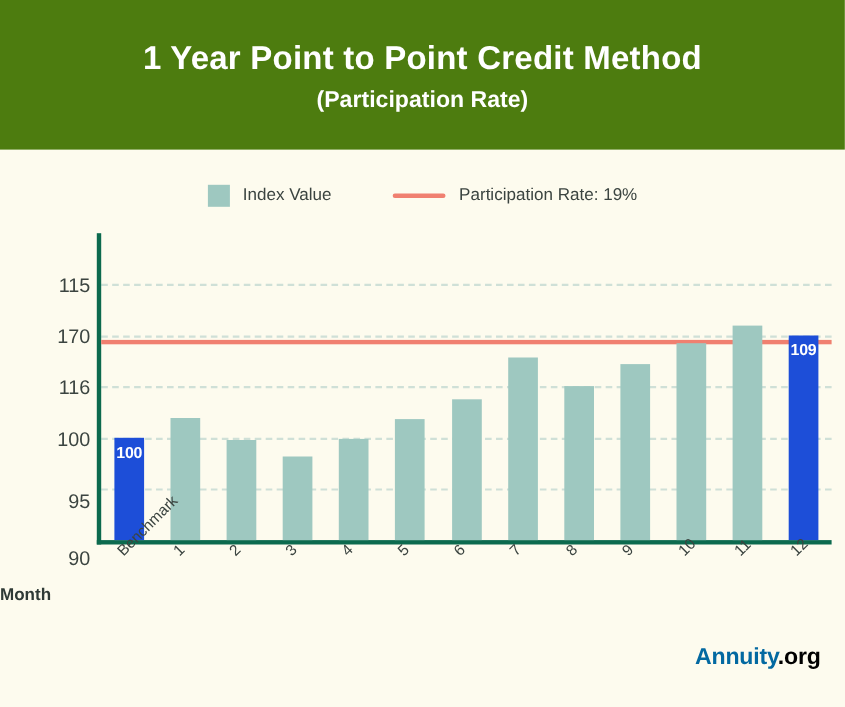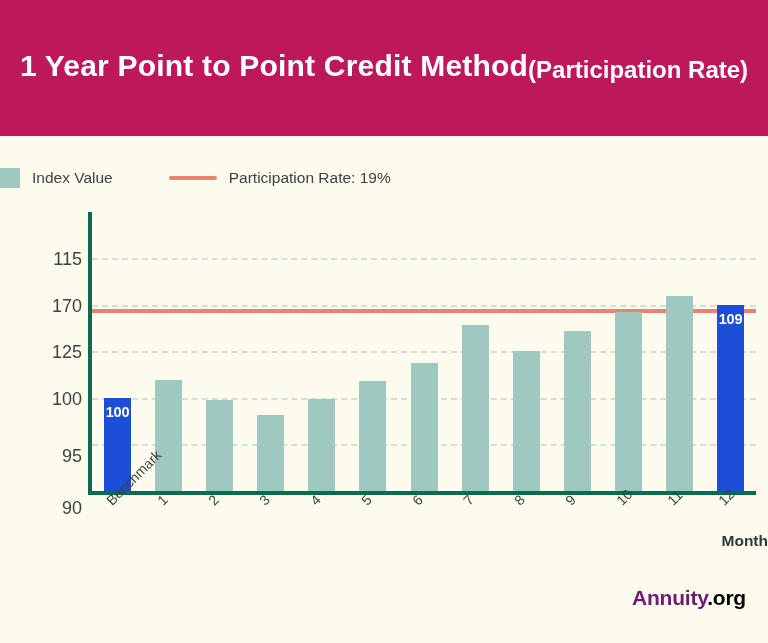--- a/index.html
+++ b/index.html
@@ -7,37 +7,37 @@
     width:768px;height:643px;overflow:hidden;
     background:#FDFBEE;
     font-family:"Liberation Sans",sans-serif;
     -webkit-font-smoothing:antialiased;
   }
   .page{position:relative;width:768px;height:643px;}
 
   
   .header{
     position:absolute;left:0;top:0;width:768px;height:136px;
-    background:#be185d;
-    display:flex;align-items:center;justify-content:center;
+    background:#4d7c0f;
+    display:flex;flex-direction:column;align-items:center;justify-content:center;
     box-sizing:border-box;padding-top:4px;
   }
   .header-title{
     color:#ffffff;font-size:30px;font-weight:700;letter-spacing:.2px;
     line-height:1.15;margin:0 0 8px 0;text-align:center;
   }
   .header-subtitle{
-    color:#ffffff;font-size:24px;font-weight:700;line-height:1.15;
+    color:#ffffff;font-size:21px;font-weight:700;line-height:1.15;
     margin:0;text-align:center;
   }
 
   
   .legend{
     position:absolute;left:0;top:168px;width:768px;
-    display:flex;justify-content:flex-start;align-items:center;gap:56px;
+    display:flex;justify-content:center;align-items:center;gap:56px;
   }
   .legend-item{display:flex;align-items:center;gap:12px;}
   .legend-swatch{width:20px;height:20px;background:#9EC8C0;display:block;}
   .legend-line{width:48px;height:4px;background:#F08070;display:block;border-radius:2px;}
   .legend-label{font-size:15.5px;color:#3b4440;white-space:nowrap;}
 
   
   
   .plot{position:absolute;left:0;top:0;width:768px;height:643px;}
 
@@ -77,30 +77,30 @@
 
   .x-tick-label{
     position:absolute;top:497px;
     font-size:14px;color:#3b4440;white-space:nowrap;
     transform-origin:left top;
     transform:rotate(-45deg);
   }
   .x-tick-label.bench{font-size:14px;}
 
   .x-axis-title{
-    position:absolute;left:0;top:532px;width:768px;text-align:right;
+    position:absolute;left:0;top:532px;width:768px;text-align:left;
     font-size:15.5px;font-weight:700;color:#2f3a36;
   }
 
   
   .footer-logo{
     position:absolute;right:22px;top:586px;
     font-size:21px;color:#5d6b64;letter-spacing:-0.2px;
   }
-  .footer-logo b{font-weight:700;color:#701a75;}
+  .footer-logo b{font-weight:700;color:#0369a1;}
   .footer-logo span{font-weight:700;color:#000000;}
 </style>
 </head>
 <body>
 
 <div class="page">
 
   <div class="header">
     <div class="header-title">1 Year Point to Point Credit Method</div>
     <div class="header-subtitle">(Participation Rate)</div>
@@ -122,21 +122,21 @@
         <div class="grid-line" style="top: 444.4px;"></div>
         <div class="grid-line" style="top: 397.8px;"></div>
         <div class="grid-line" style="top: 351.2px;"></div>
         <div class="grid-line" style="top: 304.6px;"></div>
         <div class="grid-line" style="top: 258px;"></div>
       </div>
     <div id="yticks">
         <div class="y-tick-label" style="top: 482px; margin-top: 16px;">90</div>
         <div class="y-tick-label" style="top: 446px;">95</div>
         <div class="y-tick-label" style="top: 388.8px;">100</div>
-        <div class="y-tick-label" style="top: 342.2px;">125</div>
+        <div class="y-tick-label" style="top: 342.2px;">116</div>
         <div class="y-tick-label" style="top: 295.6px;">170</div>
         <div class="y-tick-label" style="top: 249px;">115</div>
       </div>
 
     <div class="axis-y"></div>
     <div class="axis-x"></div>
 
     <div class="part-line" id="partline" style="top: 309.124px;"></div>
 
     <div class="bars" id="bars">

